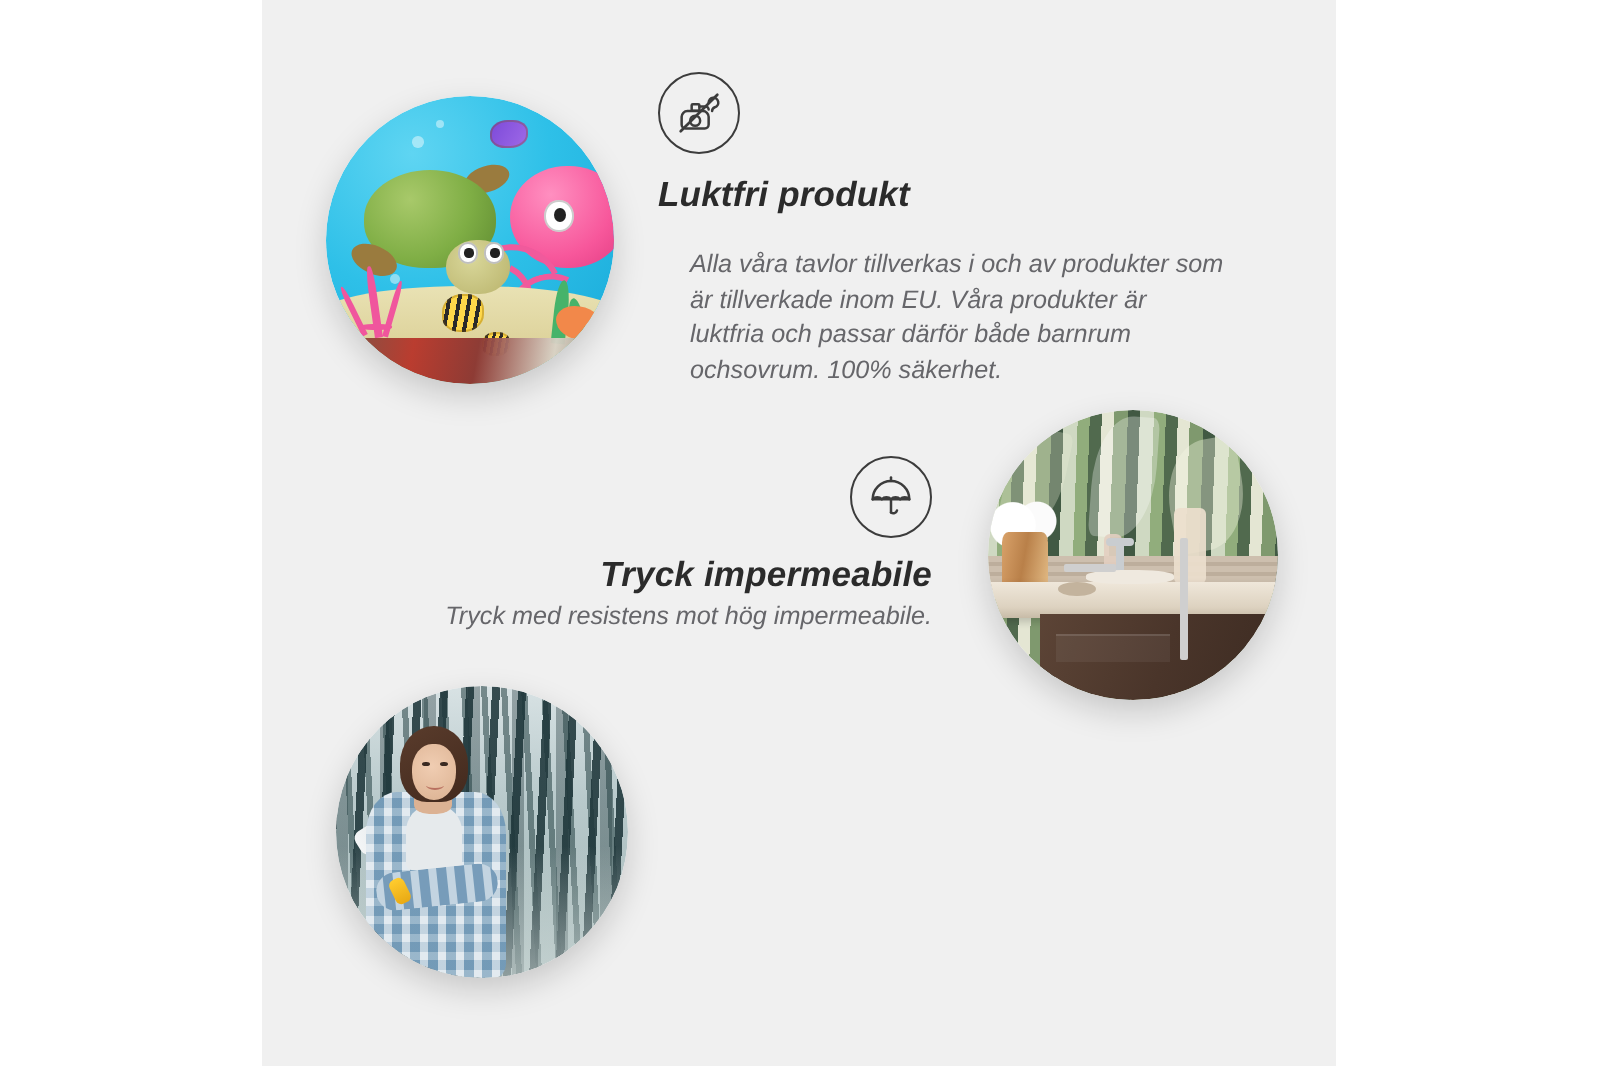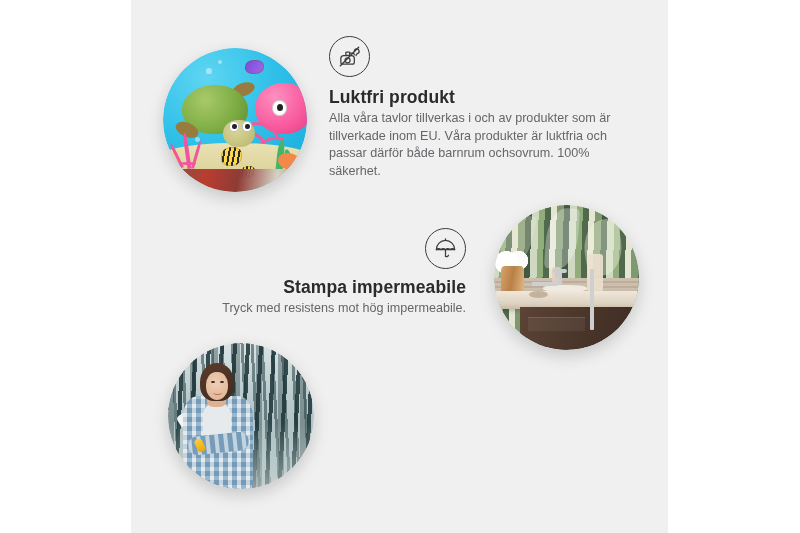--- a/index.html
+++ b/index.html
@@ -27,20 +27,21 @@
     left: 131px;
     top: 0;
     width: 537px;
     height: 533px;
     background: #f0f0f0;
   }
 
   
   .feature {
     position: absolute;
+    font-style: italic;
   }
 
   
   .photo {
     position: absolute;
     border-radius: 50%;
     overflow: hidden;
     box-shadow: 0 6px 16px rgba(0,0,0,0.17);
   }
   .photo-inner {
@@ -311,21 +312,21 @@
   }
   .block-body {
     color: #66666a;
     font-size: 12.6px;
     line-height: 17.6px;
   }
 
   
   #block-1 { left: 329px; top: 36px; width: 300px; }
   #block-1 .block-title { margin: 10px 0 2px; }
-  #block-1 .block-body { margin: 0; }
+  #block-1 .block-body { margin: 16px; }
 
   
   #block-2 { left: 215px; top: 228px; width: 251px; text-align: right; }
   #block-2 .icon-row { display:flex; justify-content:flex-end; }
   #block-2 .block-title { margin: 8px 0 2px; }
   #block-2 .block-body { margin: 0; }
 
   
   #block-3 { left: 330px; top: 396px; width: 290px; }
   #block-3 .block-title { margin: 9px 0 2px; }
@@ -427,21 +428,21 @@
           <g fill="none" stroke="#3c3c3c" stroke-width="1.3" stroke-linecap="round" stroke-linejoin="round">
             <path d="M4.5 15.2 a9.5 9.5 0 0 1 19 0 z"></path>
             <path d="M4.5 15.2 a3.2 3.2 0 0 1 4.75 0 a3.2 3.2 0 0 1 4.75 0 a3.2 3.2 0 0 1 4.75 0 a3.2 3.2 0 0 1 4.75 0"></path>
             <line x1="14" y1="15.2" x2="14" y2="22"></line>
             <path d="M14 22 a1.9 1.9 0 0 0 3.1 -1"></path>
             <line x1="14" y1="5.7" x2="14" y2="3.9"></line>
           </g>
         </svg>
       </div>
     </div>
-    <div class="block-title">Stampa impermeabile</div>
+    <div class="block-title">Tryck impermeabile</div>
     <div class="block-body">Tryck med resistens mot hög impermeabile.</div>
   </div>
 
   <div class="photo" id="photo-3">
     <div class="photo-inner">
       <div class="forest-bg"></div>
       <div class="trees"></div>
       <div class="trees-haze"></div>
       <div class="w-roller-pad"></div>
       <div class="w-roller-stick"></div>

